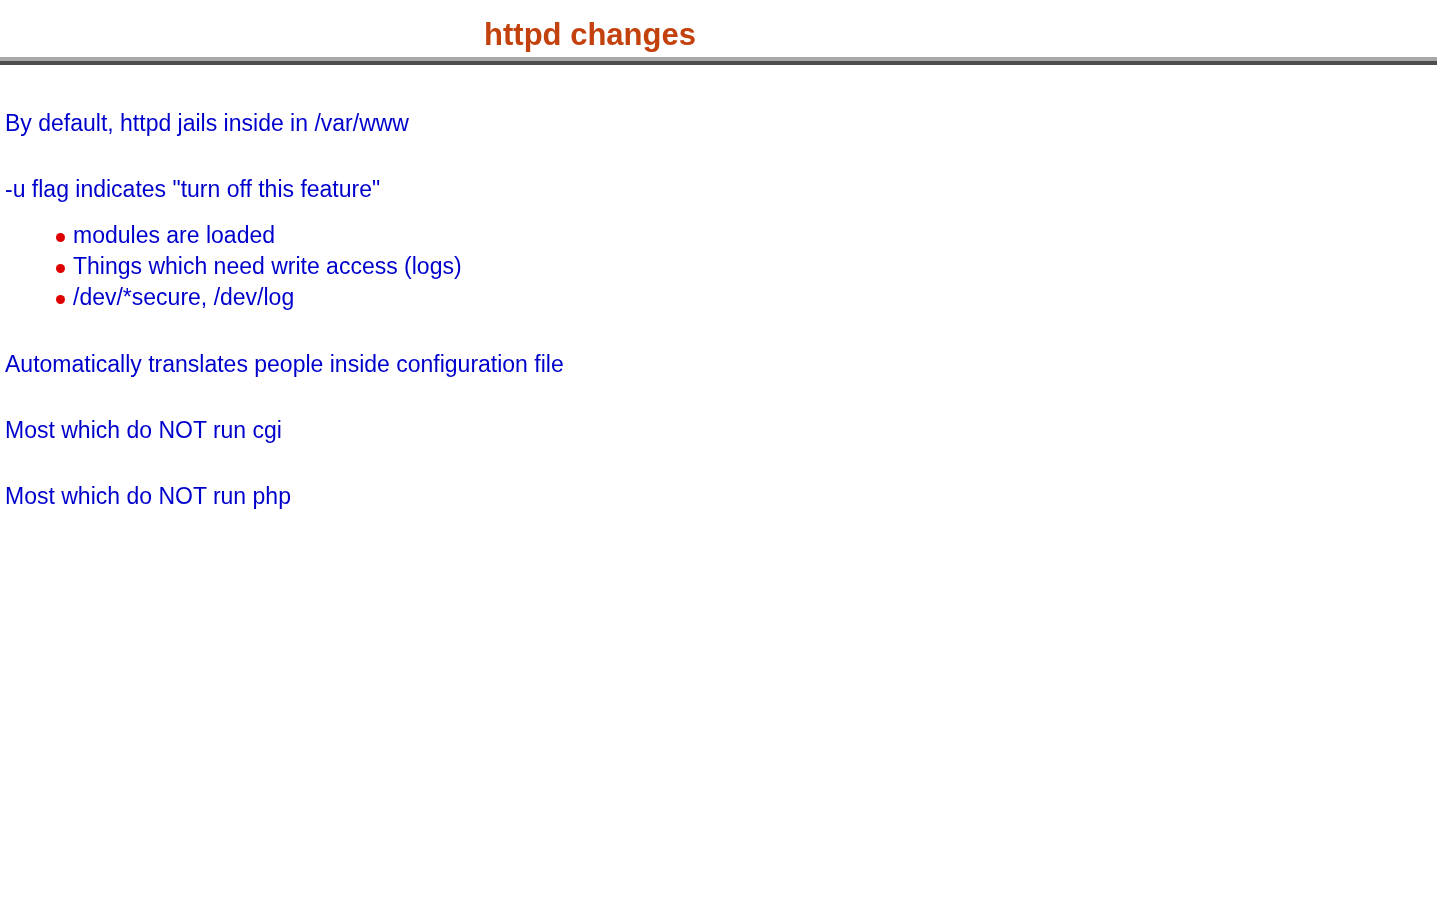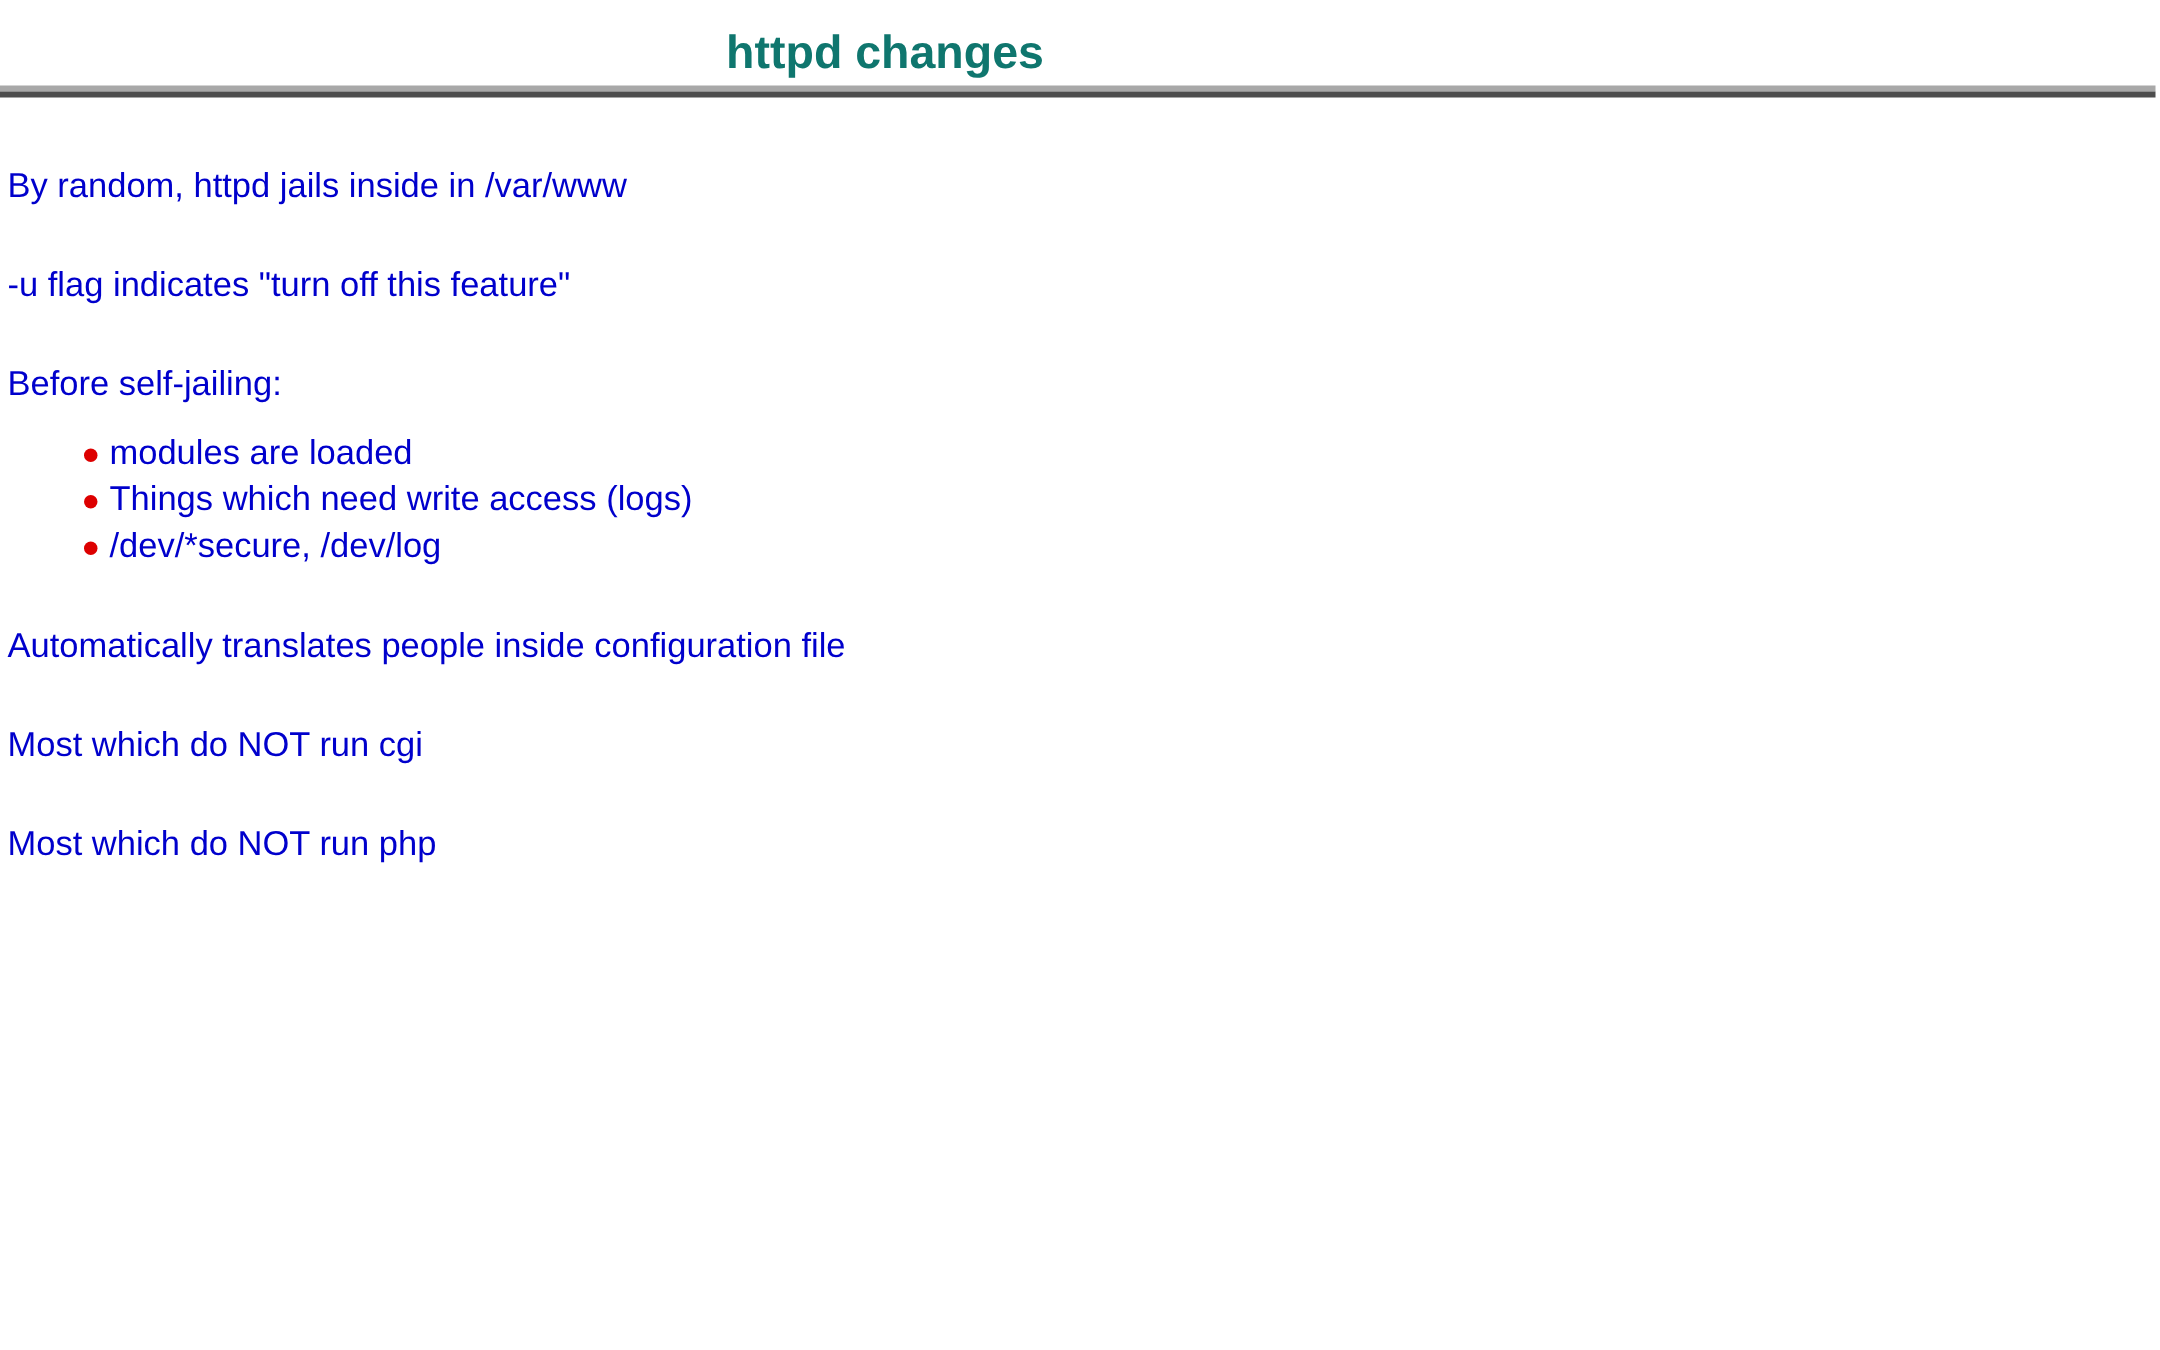--- a/index.html
+++ b/index.html
@@ -26,21 +26,21 @@
   
   .slide-title {
     position: absolute;
     top: 17px;
     left: 0;
     width: 1180px;
     text-align: center;
     font-size: 31px;
     font-weight: bold;
     line-height: 36px;
-    color: #0f766e;
+    color: #c2410c;
     letter-spacing: 0px;
     white-space: nowrap;
   }
 
   
   .rule {
     position: absolute;
     top: 57px;
     left: 0;
     width: 1437px;
@@ -116,25 +116,24 @@
 
   <div class="slide-title">httpd changes</div>
 
   <div class="rule">
     <div class="rule-top"></div>
     <div class="rule-bottom"></div>
   </div>
 
   <div class="body-area">
 
-    <p class="para">By random, httpd jails inside in /var/www</p>
+    <p class="para">By default, httpd jails inside in /var/www</p>
 
     <p class="para gap">-u flag indicates "turn off this feature"</p>
 
-    <p class="para gap">Before self-jailing:</p>
 
     <ul class="bullet-list">
       <li>
         <span class="disc"></span>
         <span>modules are loaded</span>
       </li>
       <li>
         <span class="disc"></span>
         <span>Things which need write access (logs)</span>
       </li>

